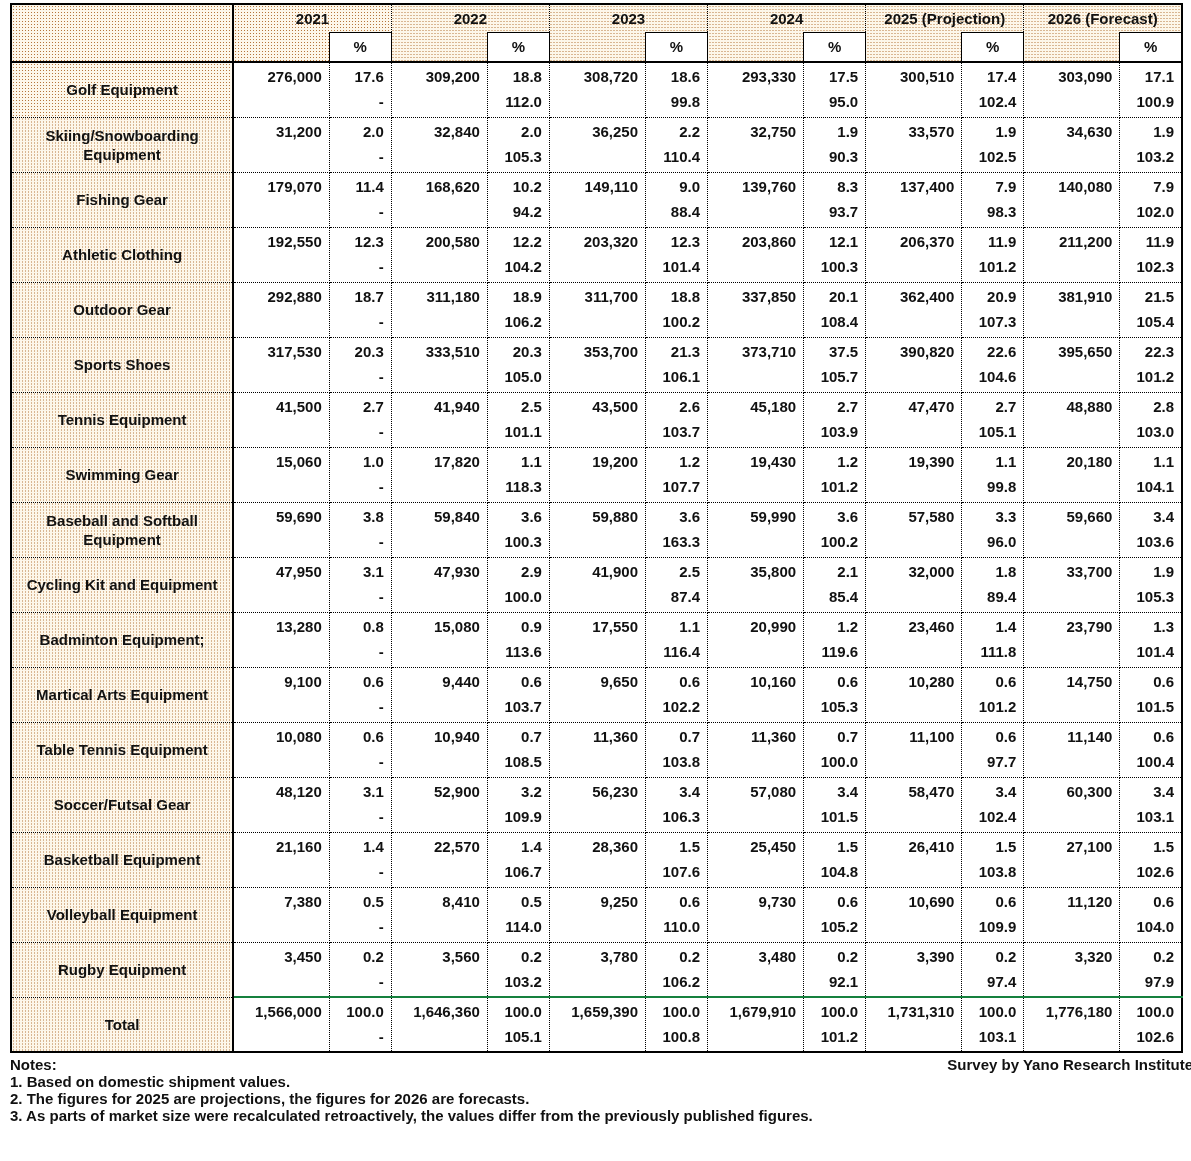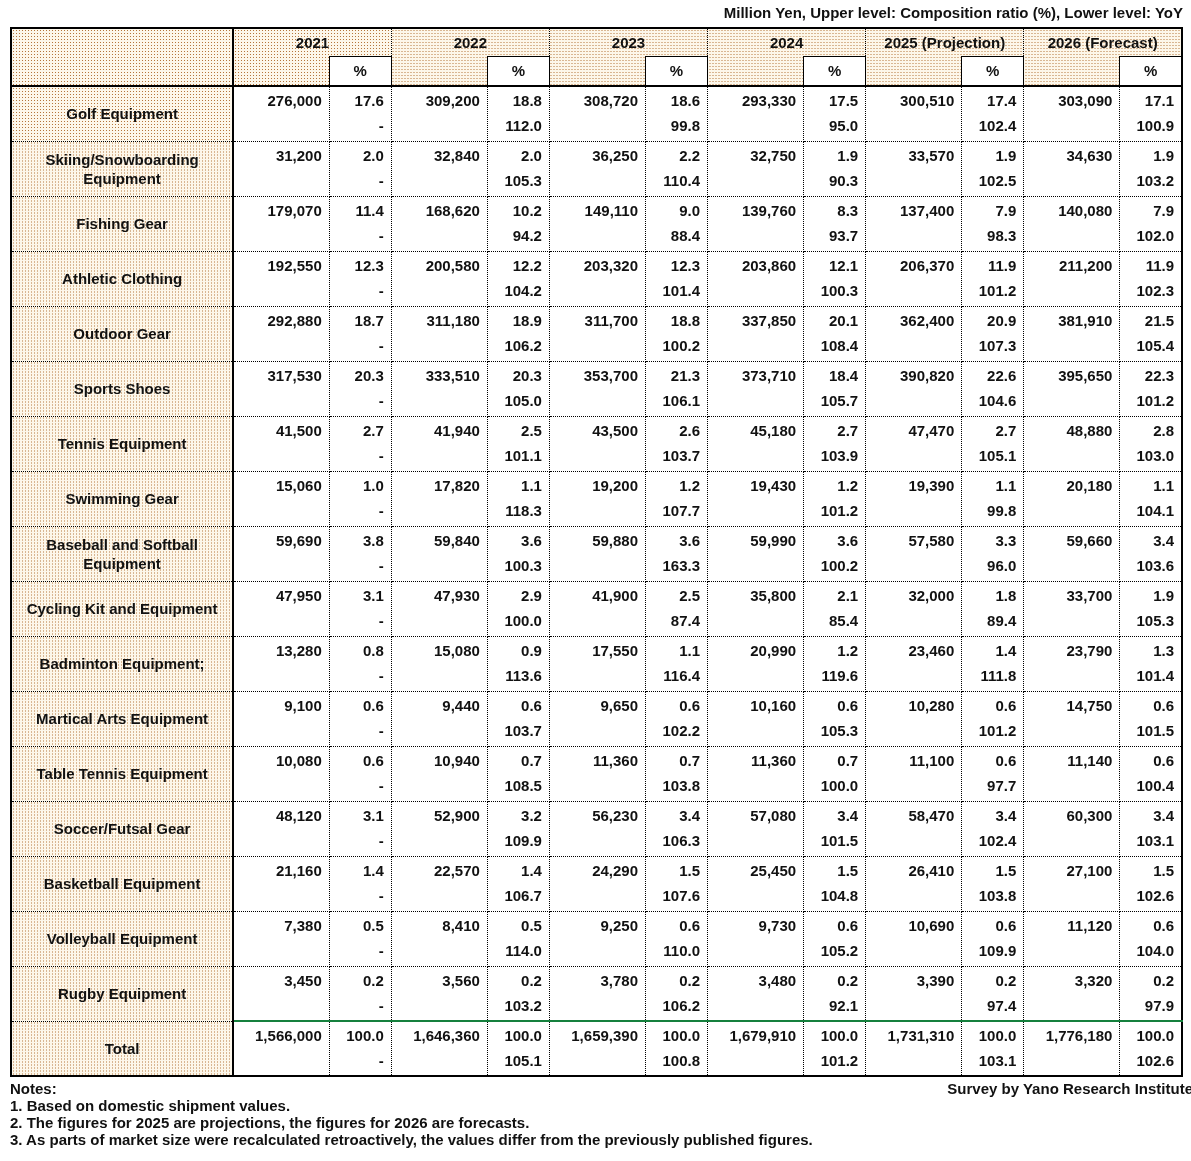--- a/index.html
+++ b/index.html
@@ -74,21 +74,20 @@
     font-size: 15px; line-height: 17px;
     padding-top: 3px;
   }
   .notes div { font-size: 15px; line-height: 17px; }
 </style>
 </head>
 <body>
 
 <div class="page">
 
-  <div class="unit-note">Million Yen, Upper level: Composition ratio (%), Lower level: YoY</div>
 
   <table class="market">
     <colgroup id="cols">
         <col style="width: 222px;">
         <col style="width: 96px;">
         <col style="width: 62px;">
         <col style="width: 96px;">
         <col style="width: 62px;">
         <col style="width: 96px;">
         <col style="width: 62px;">
@@ -505,21 +504,21 @@
               <span class="yoy">106.1</span>
             </div>
           </td>
           <td class="val">
             <div class="cell">
               <span class="num">373,710</span>
             </div>
           </td>
           <td class="pct">
             <div class="cell">
-              <span class="ratio">18.4</span>
+              <span class="ratio">37.5</span>
               <span class="yoy">105.7</span>
             </div>
           </td>
           <td class="val">
             <div class="cell">
               <span class="num">390,820</span>
             </div>
           </td>
           <td class="pct">
             <div class="cell">
@@ -1110,21 +1109,21 @@
             </div>
           </td>
           <td class="pct">
             <div class="cell">
               <span class="ratio">1.4</span>
               <span class="yoy">106.7</span>
             </div>
           </td>
           <td class="val">
             <div class="cell">
-              <span class="num">24,290</span>
+              <span class="num">28,360</span>
             </div>
           </td>
           <td class="pct">
             <div class="cell">
               <span class="ratio">1.5</span>
               <span class="yoy">107.6</span>
             </div>
           </td>
           <td class="val">
             <div class="cell">

